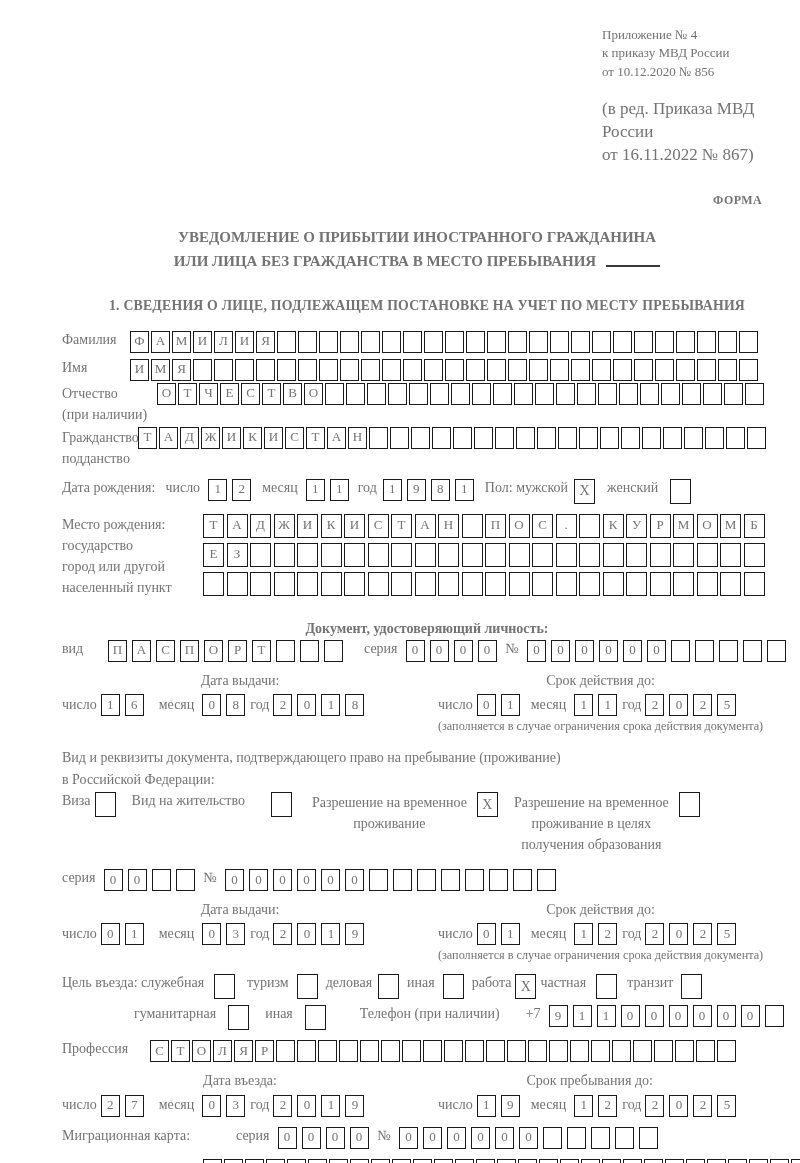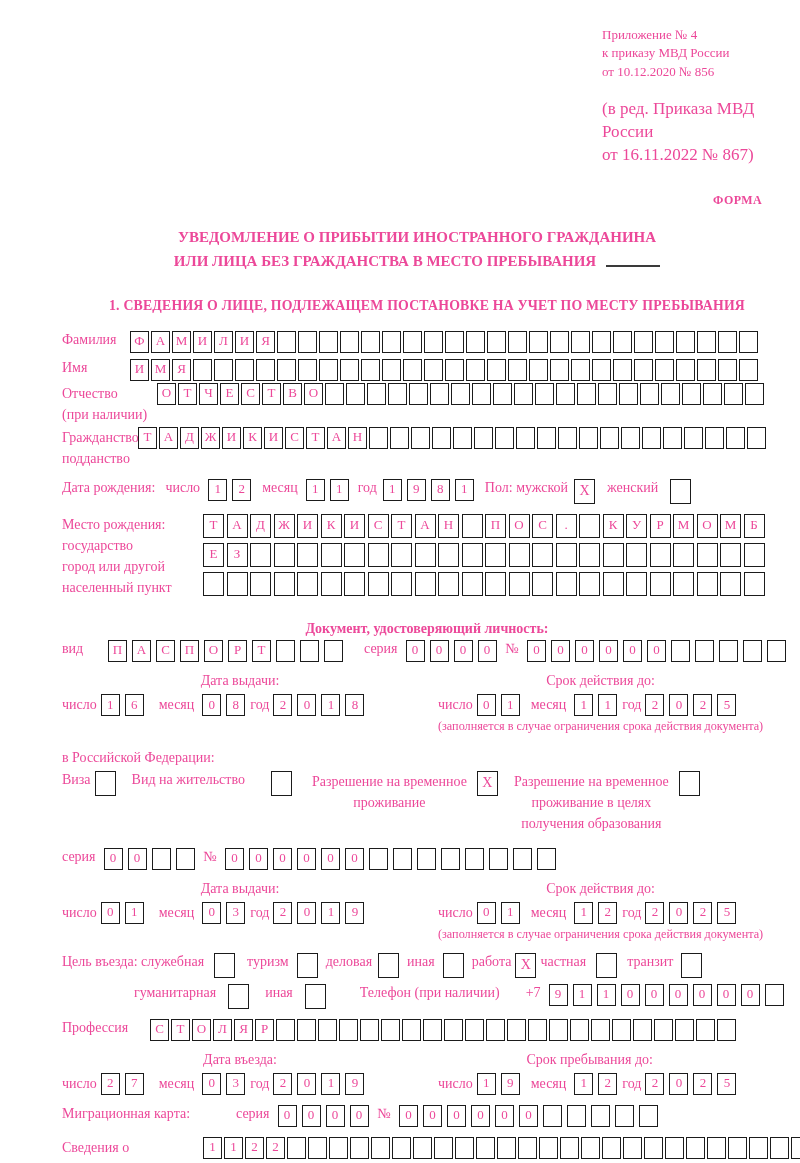--- a/index.html
+++ b/index.html
@@ -1,17 +1,17 @@
 <!DOCTYPE html>
 <html><head>
 <meta charset="utf-8">
 <style>
   html,body { margin:0; padding:0; background:#fff; }
   .page {
-    width:800px; height:1163px; box-sizing:border-box; background:#fff; color:#ec4899;
+    width:800px; height:1163px; box-sizing:border-box; background:#fff; color:#737373;
     font-family:"Liberation Serif", serif; font-size:14px; line-height:1.3;
     padding:26px 28px 20px 62px; overflow:hidden; position:relative;
   }
   .appendix { margin-left:540px; font-size:13px; line-height:1.42; }
   .appendix .amend { font-size:17px; margin-top:17px; line-height:1.35; }
   .forma { text-align:right; margin:26px 10px 0 0; font-weight:700; font-size:12px; letter-spacing:.4px; }
   .title { margin-top:16px; text-align:center; font-weight:700; font-size:15px; line-height:1.6; }
   .blank-line { display:inline-block; width:54px; height:2px; background:#3a3a3a; vertical-align:-1px; margin-left:10px; }
   .sec-heading { margin-top:24px; margin-left:-20px; width:770px; font-weight:700; font-size:13.8px; text-align:center; letter-spacing:.2px; }
 
@@ -413,20 +413,21 @@
             <span class="cell">0</span>
             <span class="cell">2</span>
             <span class="cell">5</span>
           </div>
       </div>
       <div class="note">(заполняется в случае ограничения срока действия документа)</div>
     </div>
   </div>
 
   <div class="intro">
+    <div>Вид и реквизиты документа, подтверждающего право на пребывание (проживание)</div>
     <div>в Российской Федерации:</div>
   </div>
 
   <div class="row top mt2">
     <div class="cbitem">
       <span class="lab">Виза</span>
       <span class="cb ml4"></span>
     </div>
     <div class="cbitem ml16">
       <span class="lab">Вид на жительство</span>

